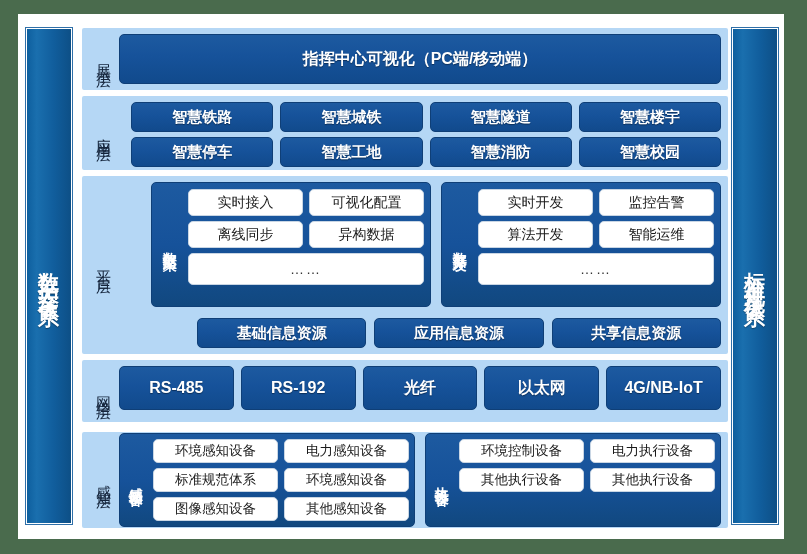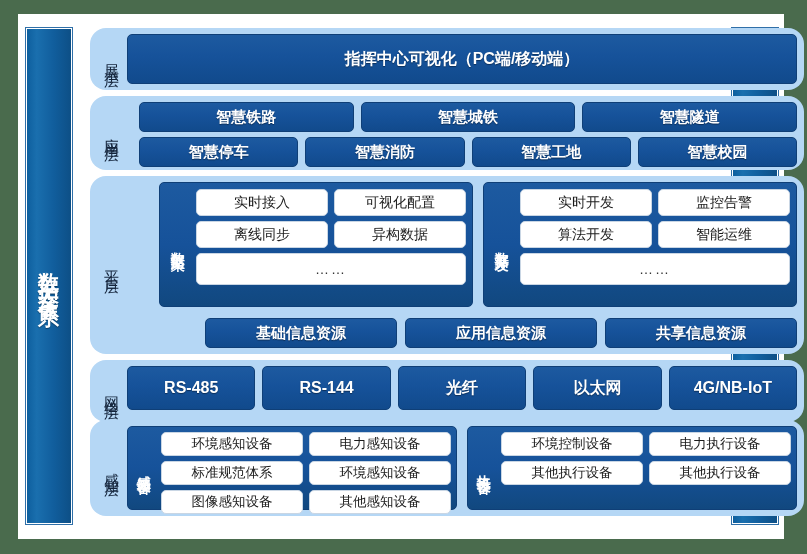--- a/index.html
+++ b/index.html
@@ -57,28 +57,27 @@
     position: absolute;
     left: 64px;
     top: 14px;
     width: 646px;
     height: 496px;
   }
 
   .layer-row {
     position: absolute;
     left: 0;
-    width: 714px;
+    width: 646px;
     background: #b5d7f5;
-    border-radius: 16px;
+    border-radius: 2px;
     box-sizing: border-box;
     display: flex;
     align-items: stretch;
     padding: 6px 7px;
-    margin-left: 8px;
   }
 
   .layer-label {
     flex: 0 0 30px;
     display: flex;
     align-items: center;
     justify-content: center;
     color: #14243b;
     font-size: 15px;
     font-weight: normal;
@@ -196,21 +195,21 @@
     margin-top: 6px;
     padding-left: 46px;
   }
   #platform-resources .chip { flex: 1 1 0; height: 30px; }
 
   
   #row-network { top: 332px; height: 62px; }
   #row-network .chip { height: 44px; font-size: 16px; text-align: right; }
 
   
-  #row-sensing { top: 392px; height: 96px; }
+  #row-sensing { top: 404px; height: 96px; align-items: center; }
   #sensing-groups {
     display: flex;
     gap: 10px;
     flex: 1 1 auto;
     min-height: 0;
   }
   #sensing-groups .platform-group { padding: 5px; }
   #sensing-groups .cell { height: 24px; font-size: 13.5px; }
   #sensing-groups .group-title { flex: 0 0 22px; }
 </style>
@@ -240,25 +239,26 @@
 
     <div class="layer-row" id="row-application">
       <div class="layer-label">
         <span>应用层</span>
       </div>
       <div class="layer-body">
         <div class="chip-row">
           <div class="chip">智慧铁路</div>
           <div class="chip">智慧城铁</div>
           <div class="chip">智慧隧道</div>
+          <div class="chip">智慧楼宇</div>
         </div>
         <div class="chip-row">
           <div class="chip">智慧停车</div>
+          <div class="chip">智慧工地</div>
           <div class="chip">智慧消防</div>
-          <div class="chip">智慧工地</div>
           <div class="chip">智慧校园</div>
         </div>
       </div>
     </div>
 
     <div class="layer-row" id="row-platform">
       <div class="layer-label">
         <span>平台层</span>
       </div>
       <div class="layer-body">
@@ -314,21 +314,21 @@
       </div>
     </div>
 
     <div class="layer-row" id="row-network">
       <div class="layer-label">
         <span>网络层</span>
       </div>
       <div class="layer-body">
         <div class="chip-row">
           <div class="chip">RS-485</div>
-          <div class="chip">RS-144</div>
+          <div class="chip">RS-192</div>
           <div class="chip">光纤</div>
           <div class="chip">以太网</div>
           <div class="chip">4G/NB-IoT</div>
         </div>
       </div>
     </div>
 
     <div class="layer-row" id="row-sensing">
       <div class="layer-label">
         <span>感知层</span>

